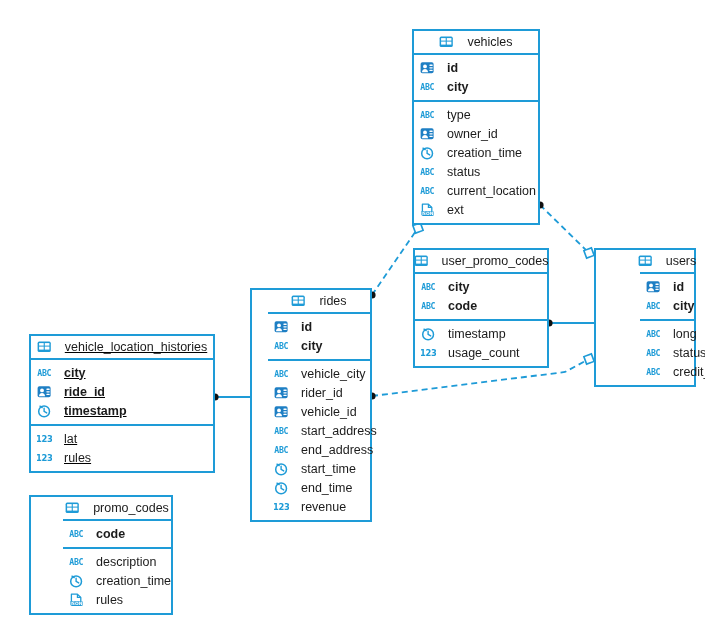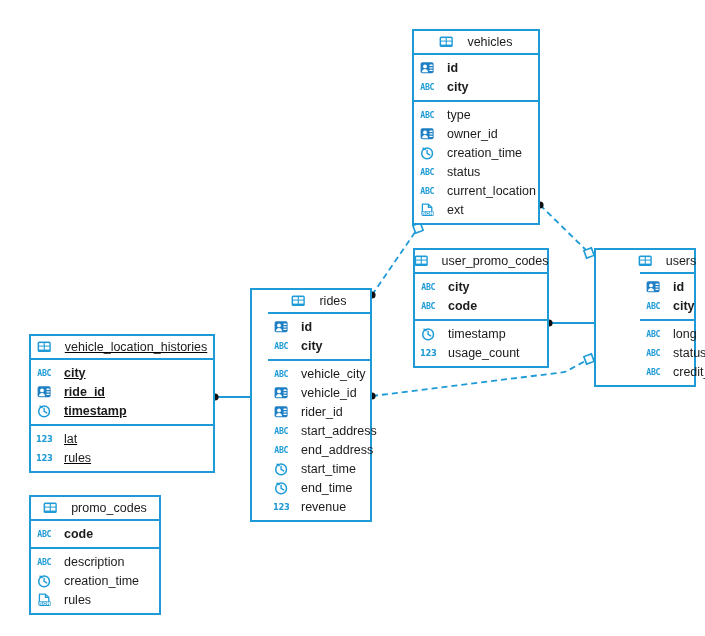--- a/index.html
+++ b/index.html
@@ -372,34 +372,34 @@
           <span class="ico">
             <svg width="15" height="14" viewBox="0 0 15 14">
               <rect x="0.6" y="1.3" width="13" height="11" rx="1.8" fill="#1e7fc4"></rect>
               <circle cx="5" cy="5.4" r="1.9" fill="#ffffff"></circle>
               <path d="M1.9 11.2c0.3-2.1 1.6-3.1 3.1-3.1s2.8 1.0 3.1 3.1z" fill="#ffffff"></path>
               <rect x="9.4" y="3.6" width="3.3" height="1.3" rx="0.4" fill="#ffffff"></rect>
               <rect x="9.4" y="6.2" width="3.3" height="1.3" rx="0.4" fill="#ffffff"></rect>
               <rect x="9.4" y="8.8" width="3.3" height="1.3" rx="0.4" fill="#ffffff"></rect>
             </svg>
           </span>
+          <span>rider_id</span>
+        </div>
+        <div class="field">
+          <span class="ico">
+            <svg width="15" height="14" viewBox="0 0 15 14">
+              <rect x="0.6" y="1.3" width="13" height="11" rx="1.8" fill="#1e7fc4"></rect>
+              <circle cx="5" cy="5.4" r="1.9" fill="#ffffff"></circle>
+              <path d="M1.9 11.2c0.3-2.1 1.6-3.1 3.1-3.1s2.8 1.0 3.1 3.1z" fill="#ffffff"></path>
+              <rect x="9.4" y="3.6" width="3.3" height="1.3" rx="0.4" fill="#ffffff"></rect>
+              <rect x="9.4" y="6.2" width="3.3" height="1.3" rx="0.4" fill="#ffffff"></rect>
+              <rect x="9.4" y="8.8" width="3.3" height="1.3" rx="0.4" fill="#ffffff"></rect>
+            </svg>
+          </span>
           <span>vehicle_id</span>
-        </div>
-        <div class="field">
-          <span class="ico">
-            <svg width="15" height="14" viewBox="0 0 15 14">
-              <rect x="0.6" y="1.3" width="13" height="11" rx="1.8" fill="#1e7fc4"></rect>
-              <circle cx="5" cy="5.4" r="1.9" fill="#ffffff"></circle>
-              <path d="M1.9 11.2c0.3-2.1 1.6-3.1 3.1-3.1s2.8 1.0 3.1 3.1z" fill="#ffffff"></path>
-              <rect x="9.4" y="3.6" width="3.3" height="1.3" rx="0.4" fill="#ffffff"></rect>
-              <rect x="9.4" y="6.2" width="3.3" height="1.3" rx="0.4" fill="#ffffff"></rect>
-              <rect x="9.4" y="8.8" width="3.3" height="1.3" rx="0.4" fill="#ffffff"></rect>
-            </svg>
-          </span>
-          <span>rider_id</span>
         </div>
         <div class="field">
           <span class="ico">
             <svg width="15" height="14" viewBox="0 0 15 14">
               <text x="7.3" y="10.1" text-anchor="middle" fill="#1e9bd7" font-family="&quot;DejaVu Sans Mono&quot;, monospace" font-size="8.2" font-weight="bold" letter-spacing="-0.3">ABC</text>
             </svg>
           </span>
           <span>start_address</span>
         </div>
         <div class="field">
@@ -498,21 +498,21 @@
         <div class="field">
           <span class="ico">
             <svg width="15" height="14" viewBox="0 0 15 14">
               <text x="7.3" y="10.1" text-anchor="middle" fill="#1e9bd7" font-family="&quot;DejaVu Sans&quot;, sans-serif" font-size="8.4" font-weight="bold" letter-spacing="-0.3">123</text>
             </svg>
           </span>
           <span>rules</span>
         </div>
       </div>
     </div>
-    <div class="entity" style="left: 29px; top: 495px; width: 132px;">
+    <div class="entity" style="left: 29px; top: 495px; width: 144px; padding-left: 32px;">
       <div class="entity-title">
         <span class="ico">
           <svg width="15" height="14" viewBox="0 0 15 14">
             <rect x="0.6" y="1.6" width="13.2" height="10.4" rx="1.6" fill="#1e9bd7"></rect>
             <rect x="2.1" y="3.1" width="4.6" height="2.5" fill="#ffffff"></rect>
             <rect x="7.8" y="3.1" width="4.6" height="2.5" fill="#ffffff"></rect>
             <rect x="2.1" y="6.6" width="4.6" height="3" fill="#ffffff"></rect>
             <rect x="7.8" y="6.6" width="4.6" height="3" fill="#ffffff"></rect>
           </svg>
         </span>

